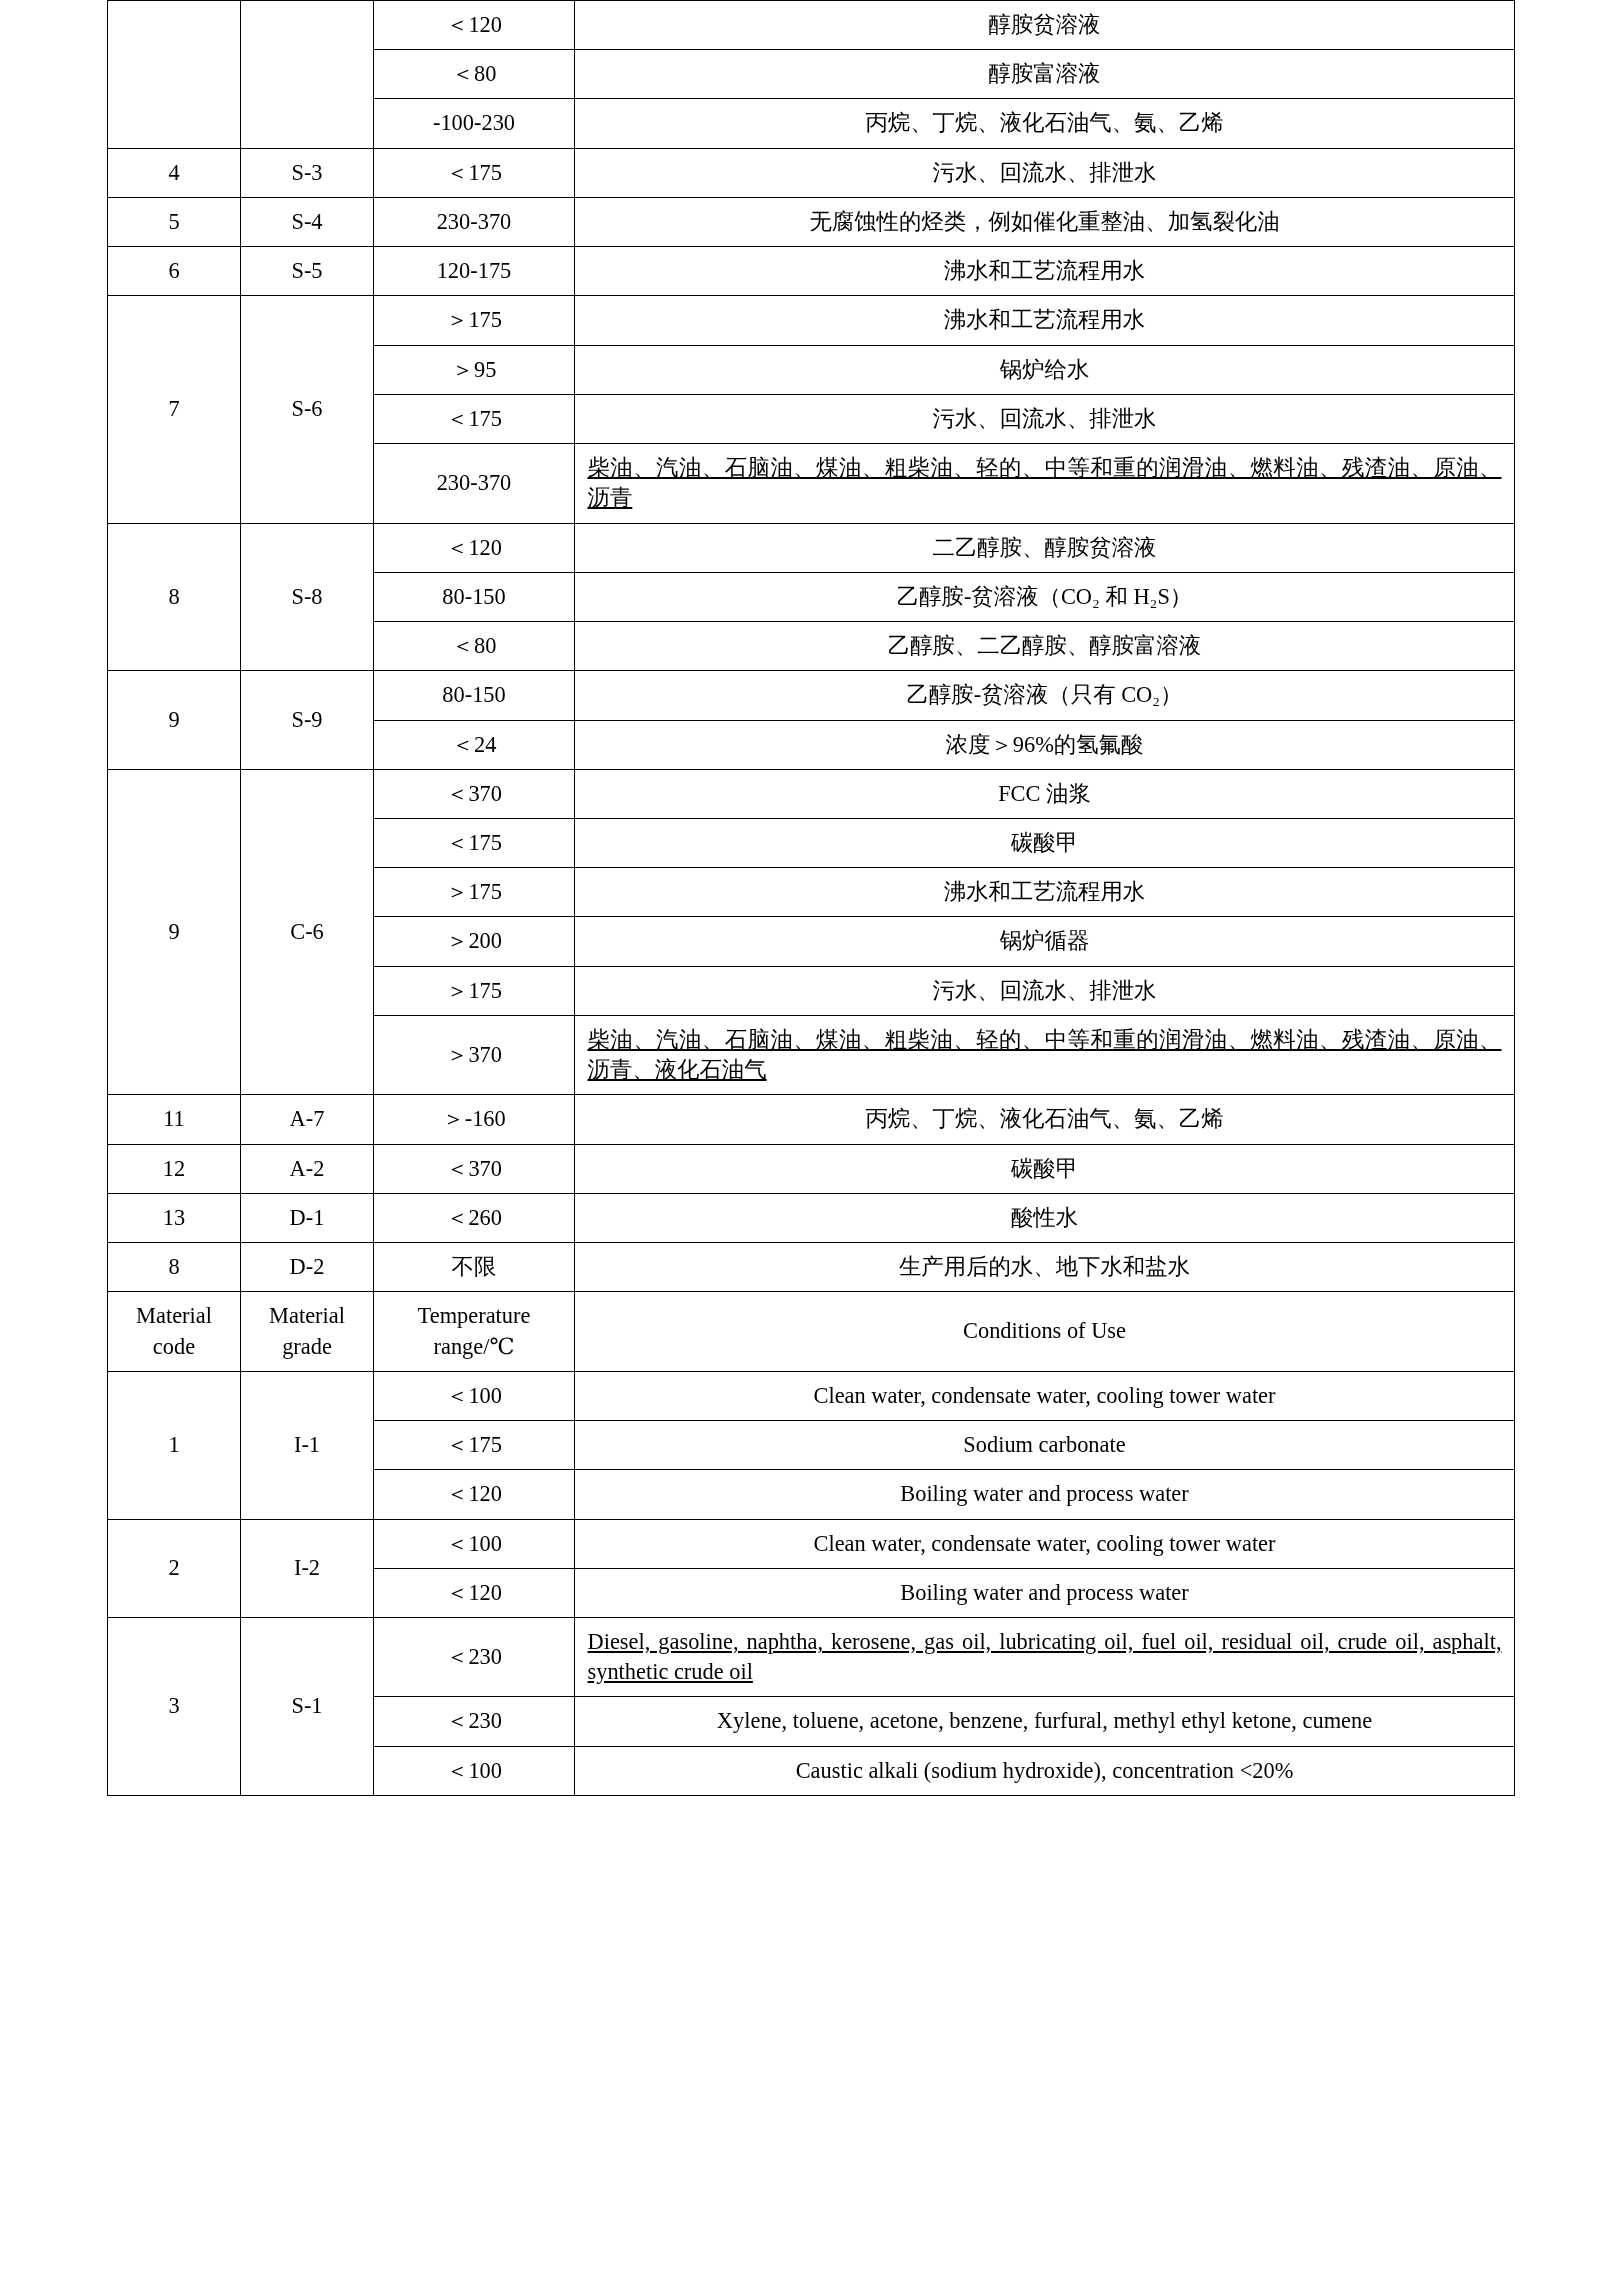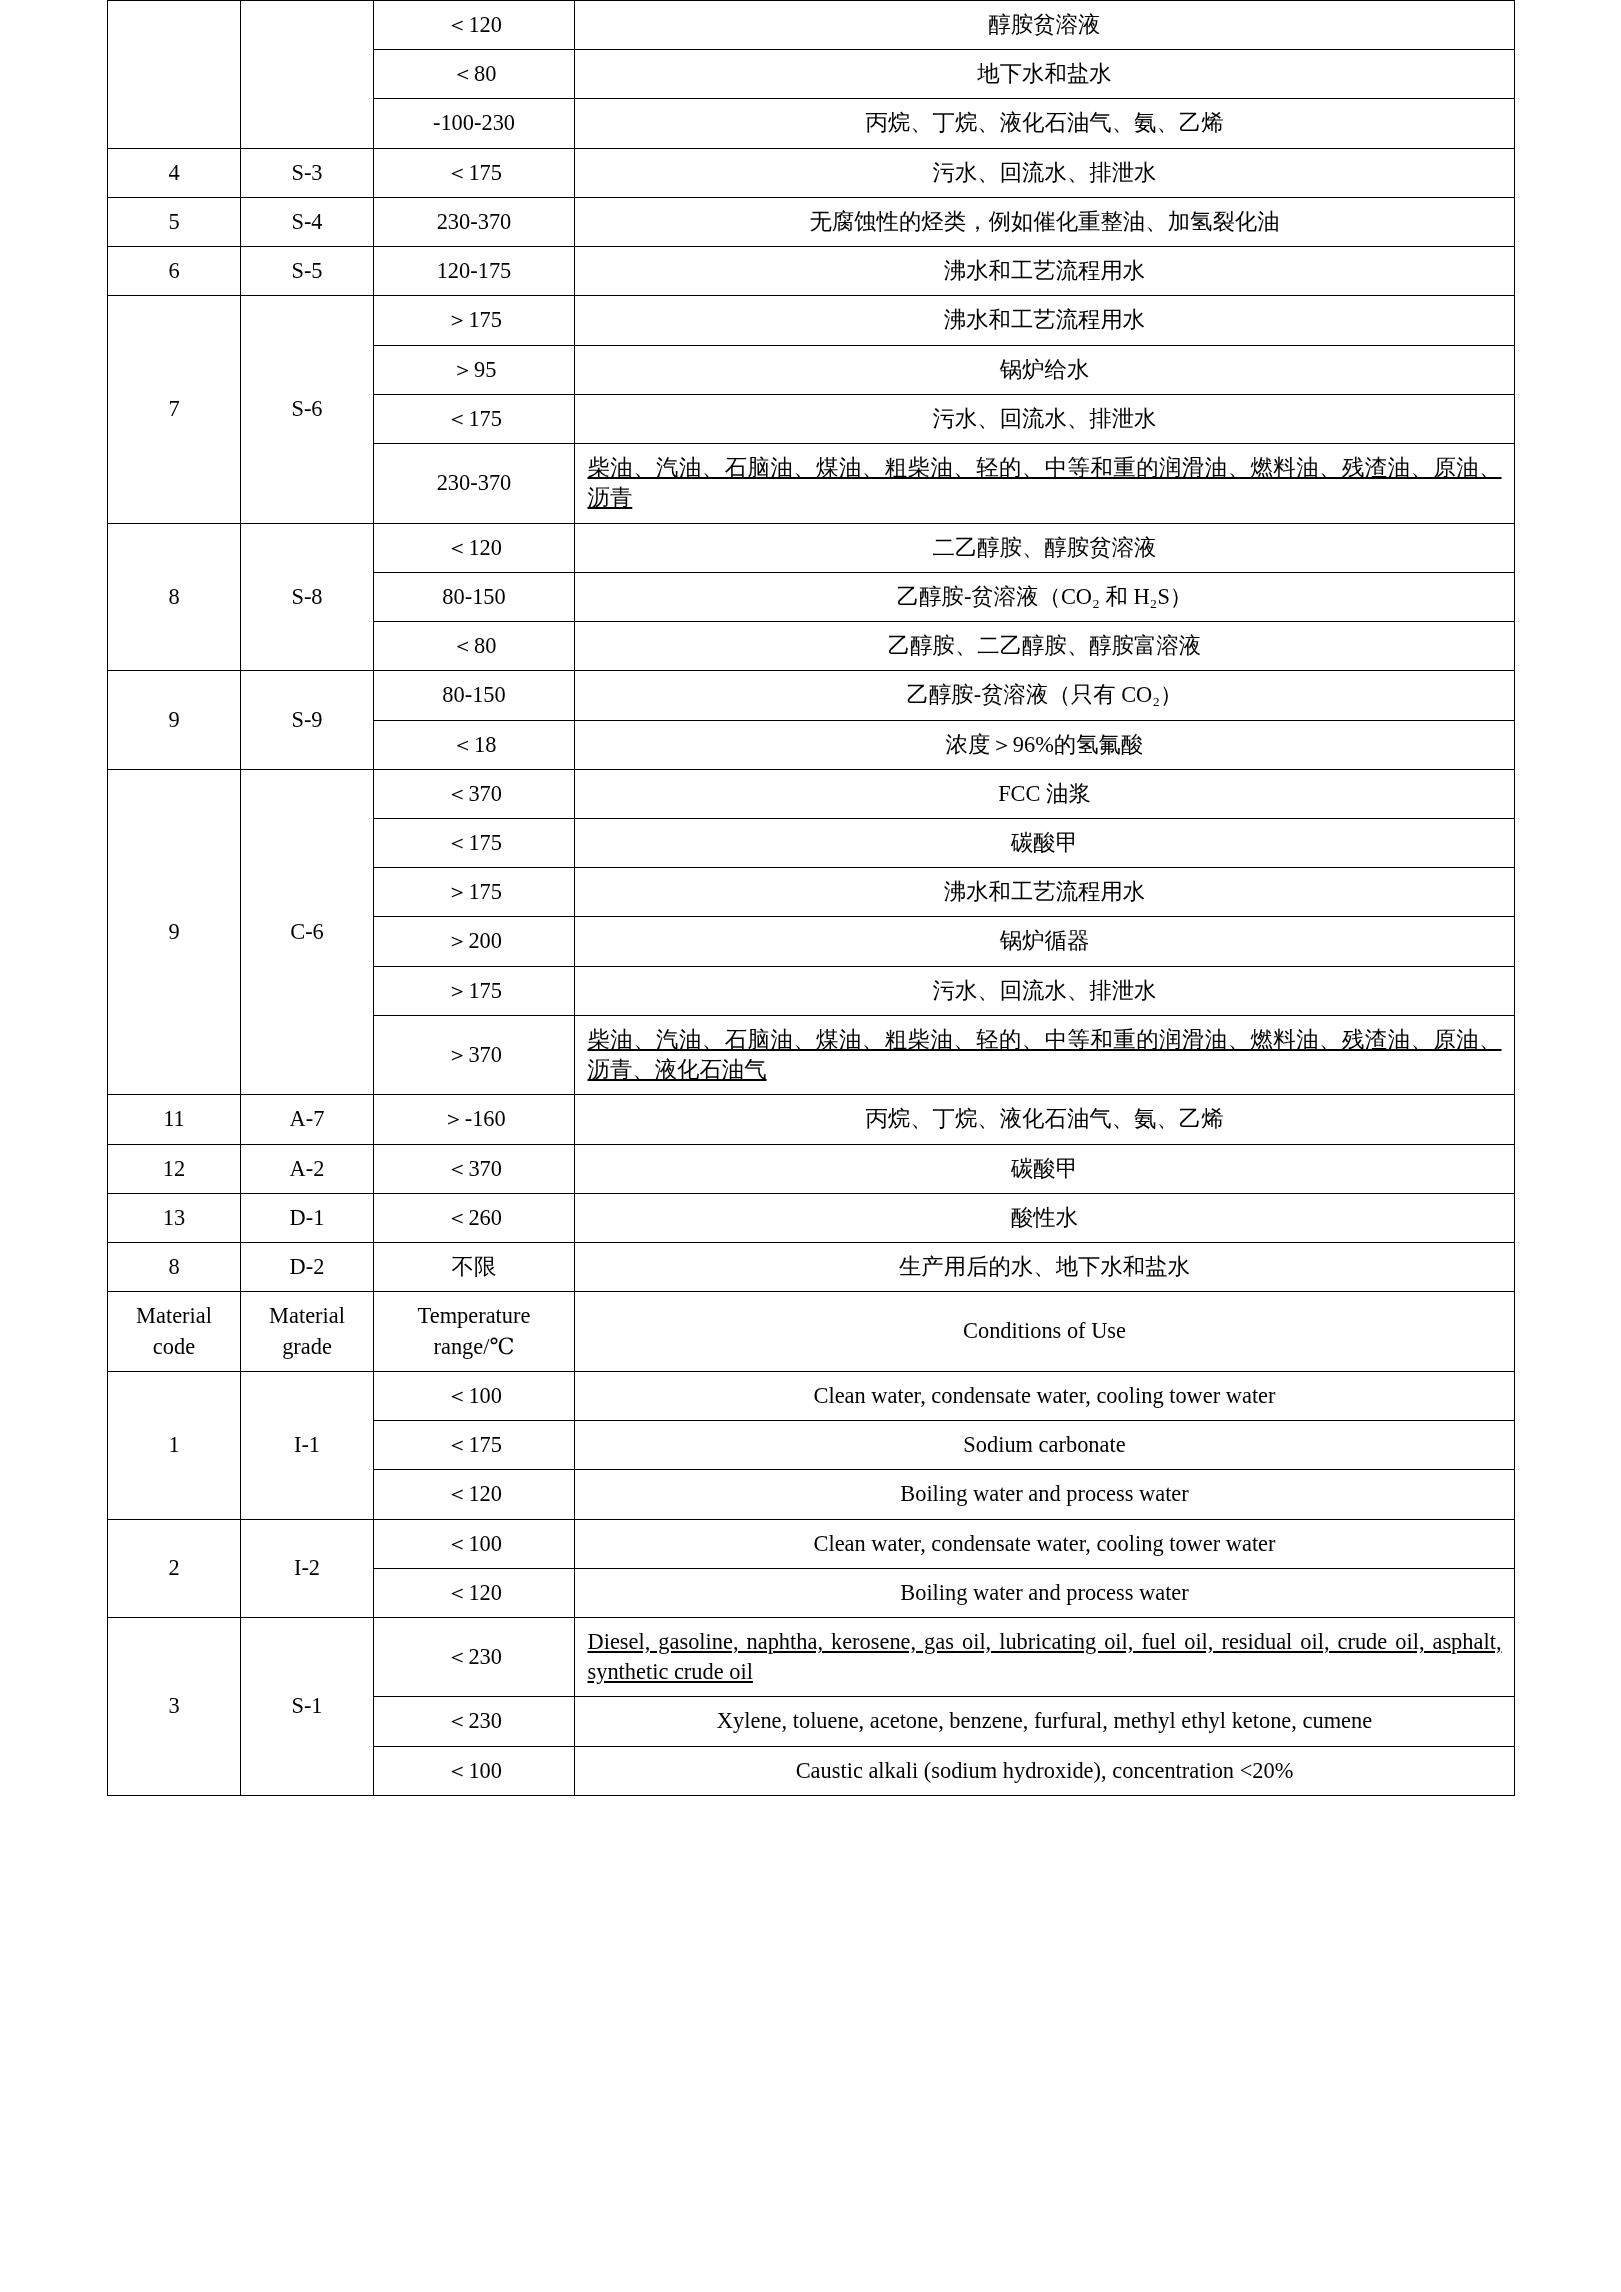--- a/index.html
+++ b/index.html
@@ -69,21 +69,21 @@
   <tbody>
 
     <tr>
       <td class="code" rowspan="3"></td>
       <td class="grade" rowspan="3"></td>
       <td class="shaded">＜120</td>
       <td class="desc shaded">醇胺贫溶液</td>
     </tr>
     <tr>
       <td>＜80</td>
-      <td class="desc">地下水和盐水</td>
+      <td class="desc">醇胺富溶液</td>
     </tr>
     <tr>
       <td class="shaded">-100-230</td>
       <td class="desc shaded">丙烷、丁烷、液化石油气、氨、乙烯</td>
     </tr>
 
     <tr>
       <td class="code">4</td>
       <td class="grade">S-3</td>
       <td>＜175</td>
@@ -138,21 +138,21 @@
       <td class="desc shaded">乙醇胺、二乙醇胺、醇胺富溶液</td>
     </tr>
 
     <tr>
       <td class="code" rowspan="2">9</td>
       <td class="grade" rowspan="2">S-9</td>
       <td>80-150</td>
       <td class="desc">乙醇胺-贫溶液（只有 CO₂）</td>
     </tr>
     <tr>
-      <td class="shaded">＜18</td>
+      <td class="shaded">＜24</td>
       <td class="desc shaded">浓度＞96%的氢氟酸</td>
     </tr>
 
     <tr>
       <td class="code" rowspan="6">9</td>
       <td class="grade" rowspan="6">C-6</td>
       <td>＜370</td>
       <td class="desc">FCC 油浆</td>
     </tr>
     <tr>

